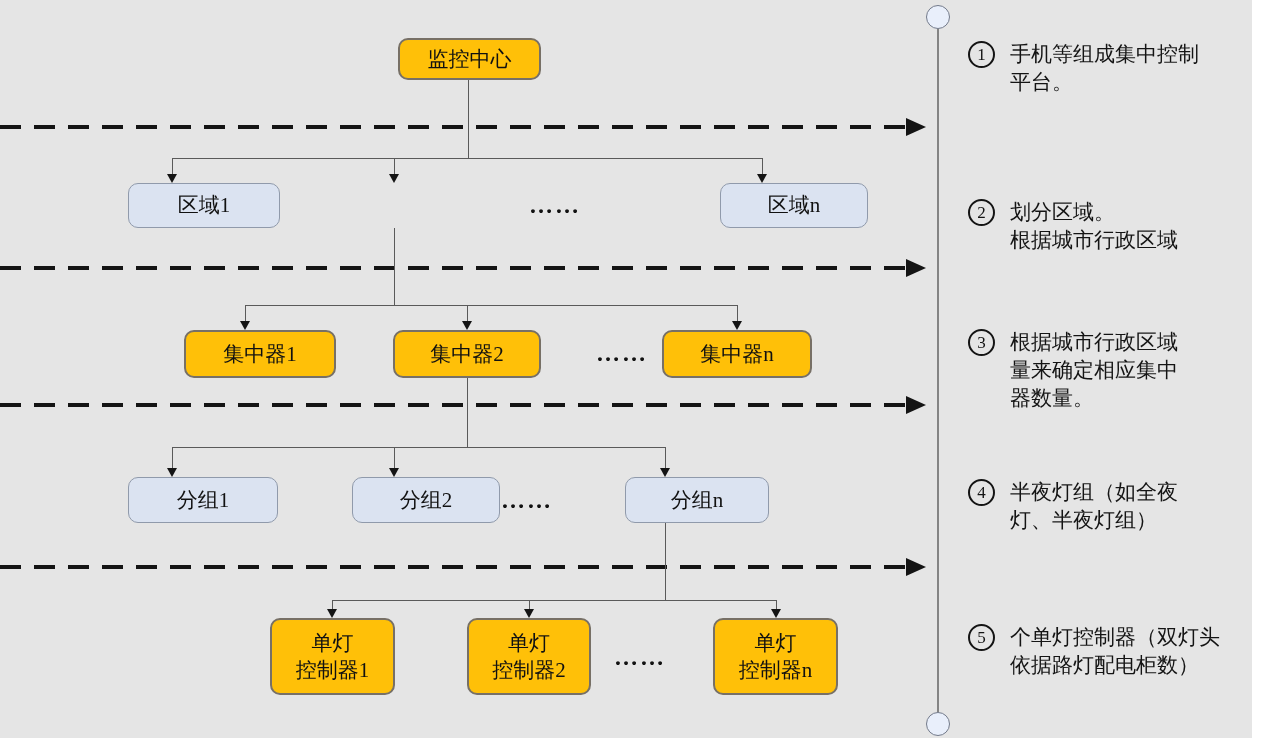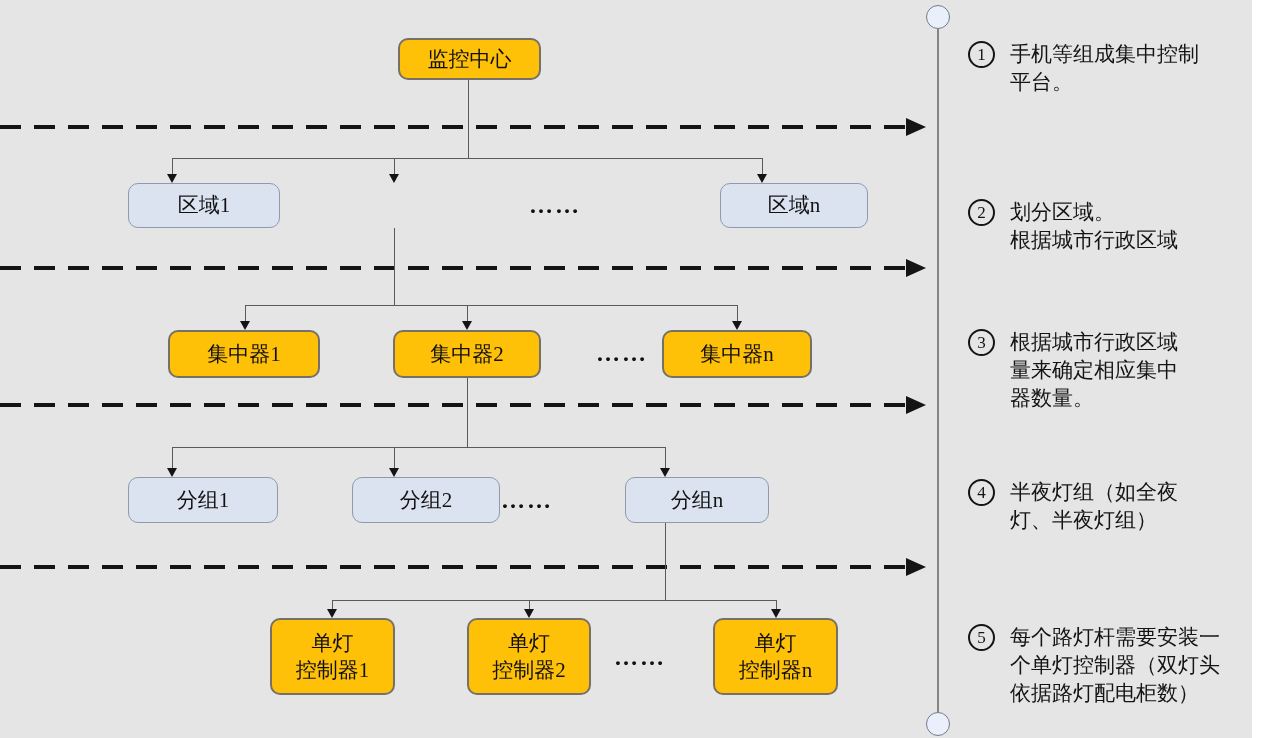--- a/index.html
+++ b/index.html
@@ -103,21 +103,21 @@
   <div class="arrow-down" style="left:524px;top:609px"></div>
   <div class="vline" style="left:776px;top:600px;height:10px"></div>
   <div class="arrow-down" style="left:771px;top:609px"></div>
 
   <div class="node orange" style="left:398px;top:38px;width:143px;height:42px">监控中心</div>
 
   <div class="node light" style="left:96px;top:183px;width:152px;height:45px">区域1</div>
   <div class="dots" style="left:515px;top:192px">……</div>
   <div class="node light" style="left:688px;top:183px;width:148px;height:45px">区域n</div>
 
-  <div class="node orange" style="left:168px;top:330px;width:152px;height:48px">集中器1</div>
+  <div class="node orange" style="left:184px;top:330px;width:152px;height:48px">集中器1</div>
   <div class="node orange" style="left:393px;top:330px;width:148px;height:48px">集中器2</div>
   <div class="dots" style="left:582px;top:340px">……</div>
   <div class="node orange" style="left:662px;top:330px;width:150px;height:48px">集中器n</div>
 
   <div class="node light" style="left:96px;top:477px;width:150px;height:46px">分组1</div>
   <div class="node light" style="left:320px;top:477px;width:148px;height:46px">分组2</div>
   <div class="dots" style="left:487px;top:487px">……</div>
   <div class="node light" style="left:593px;top:477px;width:144px;height:46px">分组n</div>
 
   <div class="node orange" style="left:270px;top:618px;width:125px;height:77px">单灯
@@ -157,19 +157,18 @@
     <div class="ann-num">4</div>
     <div class="ann-text">
       <div>半夜灯组（如全夜</div>
       <div>灯、半夜灯组）</div>
     </div>
   </div>
 
   <div class="ann" style="top:623px">
     <div class="ann-num">5</div>
     <div class="ann-text">
-      <div>每个路灯杆需要安装一</div>
       <div>个单灯控制器（双灯头</div>
       <div>依据路灯配电柜数）</div>
     </div>
   </div>
 
 </div>
 
 </body></html>

